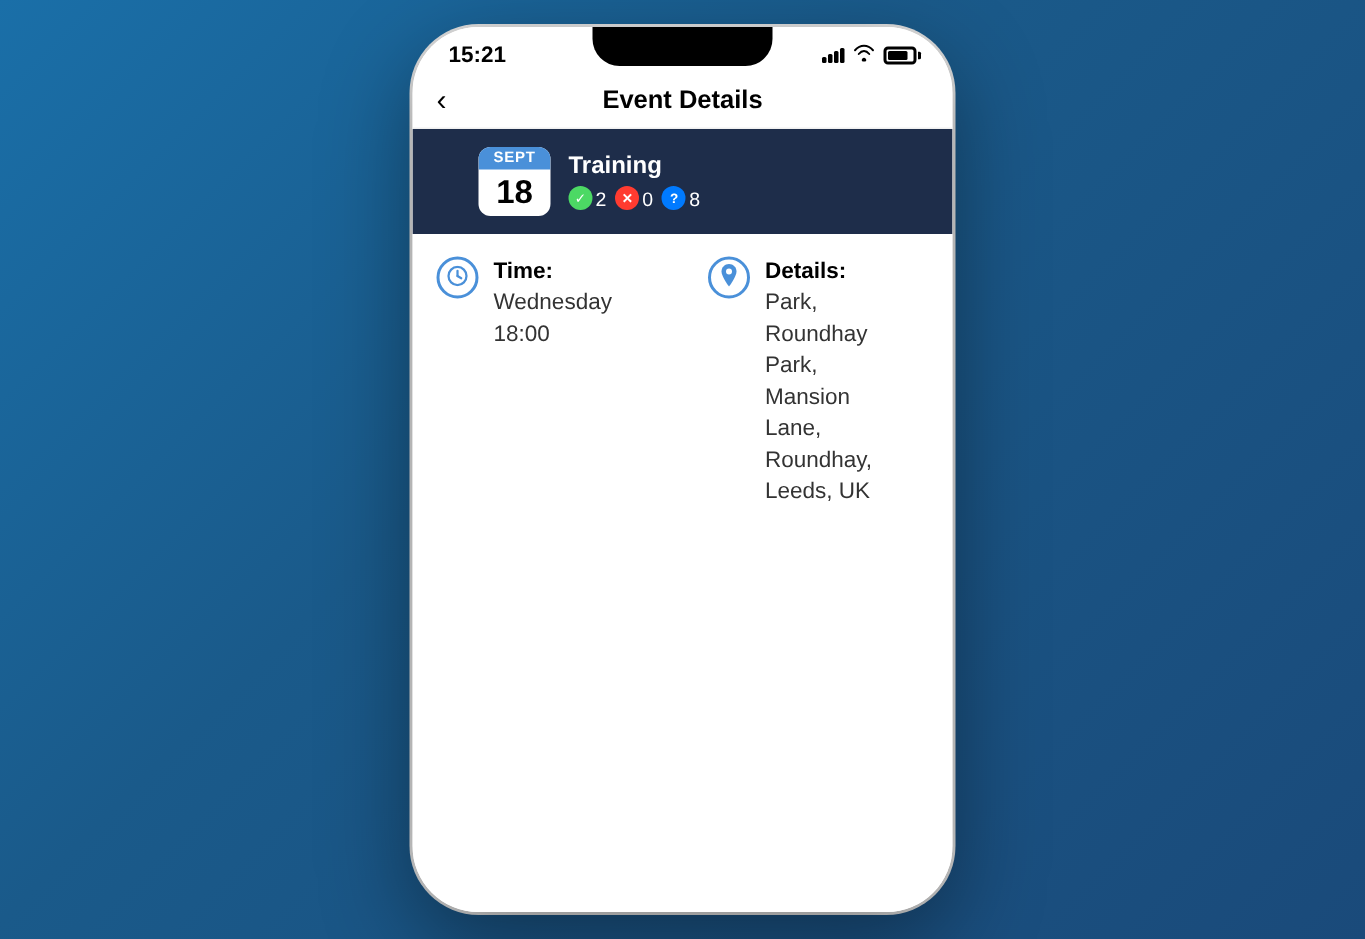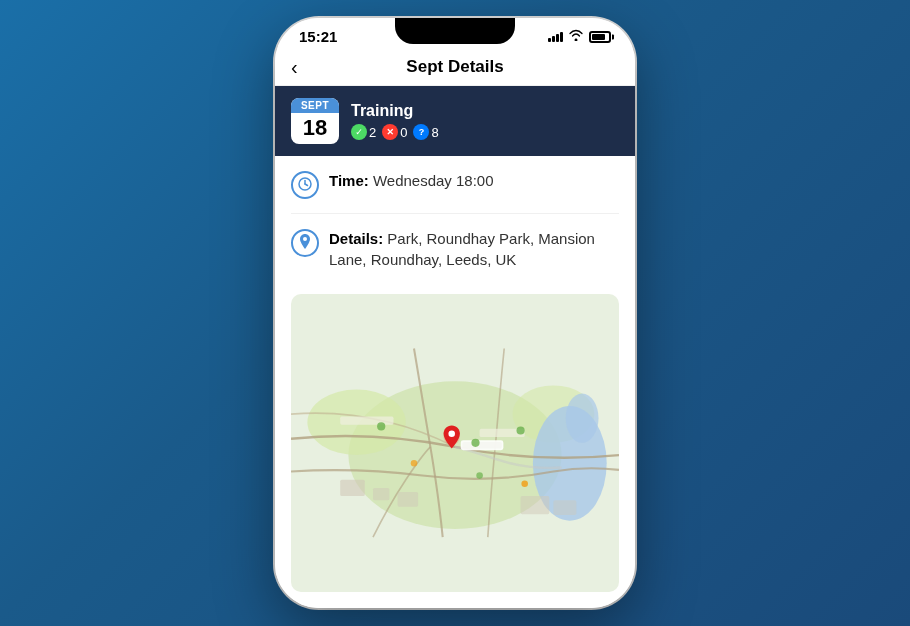--- a/index.html
+++ b/index.html
@@ -148,20 +148,21 @@
       flex-shrink: 0;
     }
 
     .date-badge {
       background: #ffffff;
       border-radius: 8px;
       width: 48px;
       min-width: 48px;
       text-align: center;
       overflow: hidden;
+      margin-left: 28px;
     }
 
     .date-badge-month {
       background: #4a90d9;
       color: #fff;
       font-size: 10px;
       font-weight: 700;
       text-transform: uppercase;
       padding: 2px 0;
       letter-spacing: 0.5px;
@@ -239,21 +240,20 @@
       font-weight: 700;
     }
 
     
     .content-area {
       flex: 1;
       background: #ffffff;
       padding: 0;
       overflow: hidden;
       display: flex;
-      flex-direction: column;
     }
 
     .detail-row {
       display: flex;
       align-items: flex-start;
       gap: 10px;
       padding: 14px 16px;
     }
 
     .detail-icon {
@@ -334,21 +334,21 @@
         </svg>
       </span>
       <div class="battery-icon">
         <div class="battery-fill"></div>
       </div>
     </div>
   </div>
 
   <div class="nav-bar">
     <span class="back-button">‹</span>
-    <span class="nav-title">Sept Details</span>
+    <span class="nav-title">Event Details</span>
   </div>
 
   <div class="event-header">
     <div class="date-badge">
       <div class="date-badge-month">Sept</div>
       <div class="date-badge-day">18</div>
     </div>
     <div class="event-info">
       <div class="event-title">Training</div>
       <div class="event-stats">

